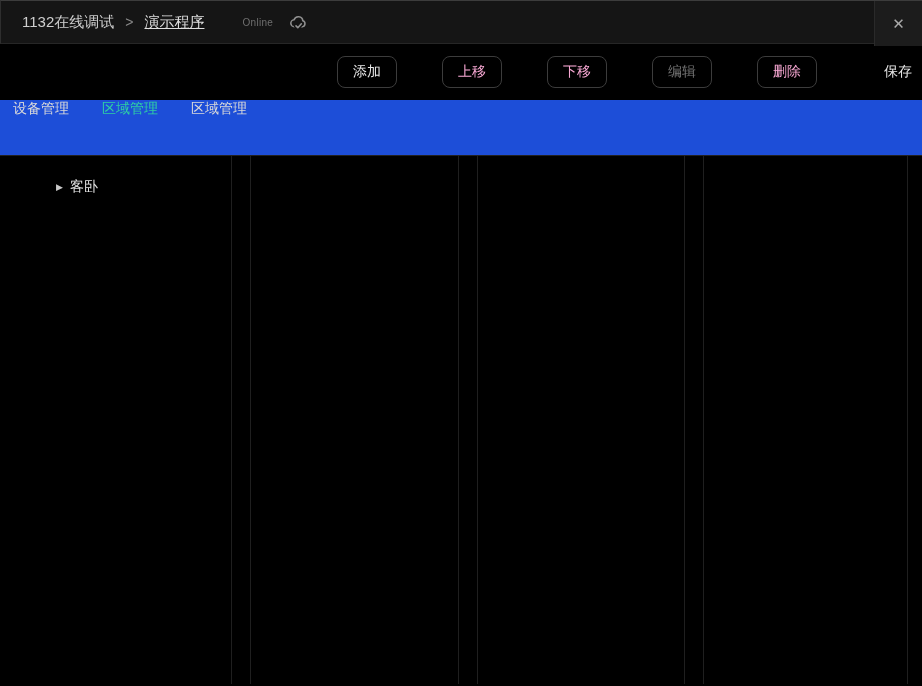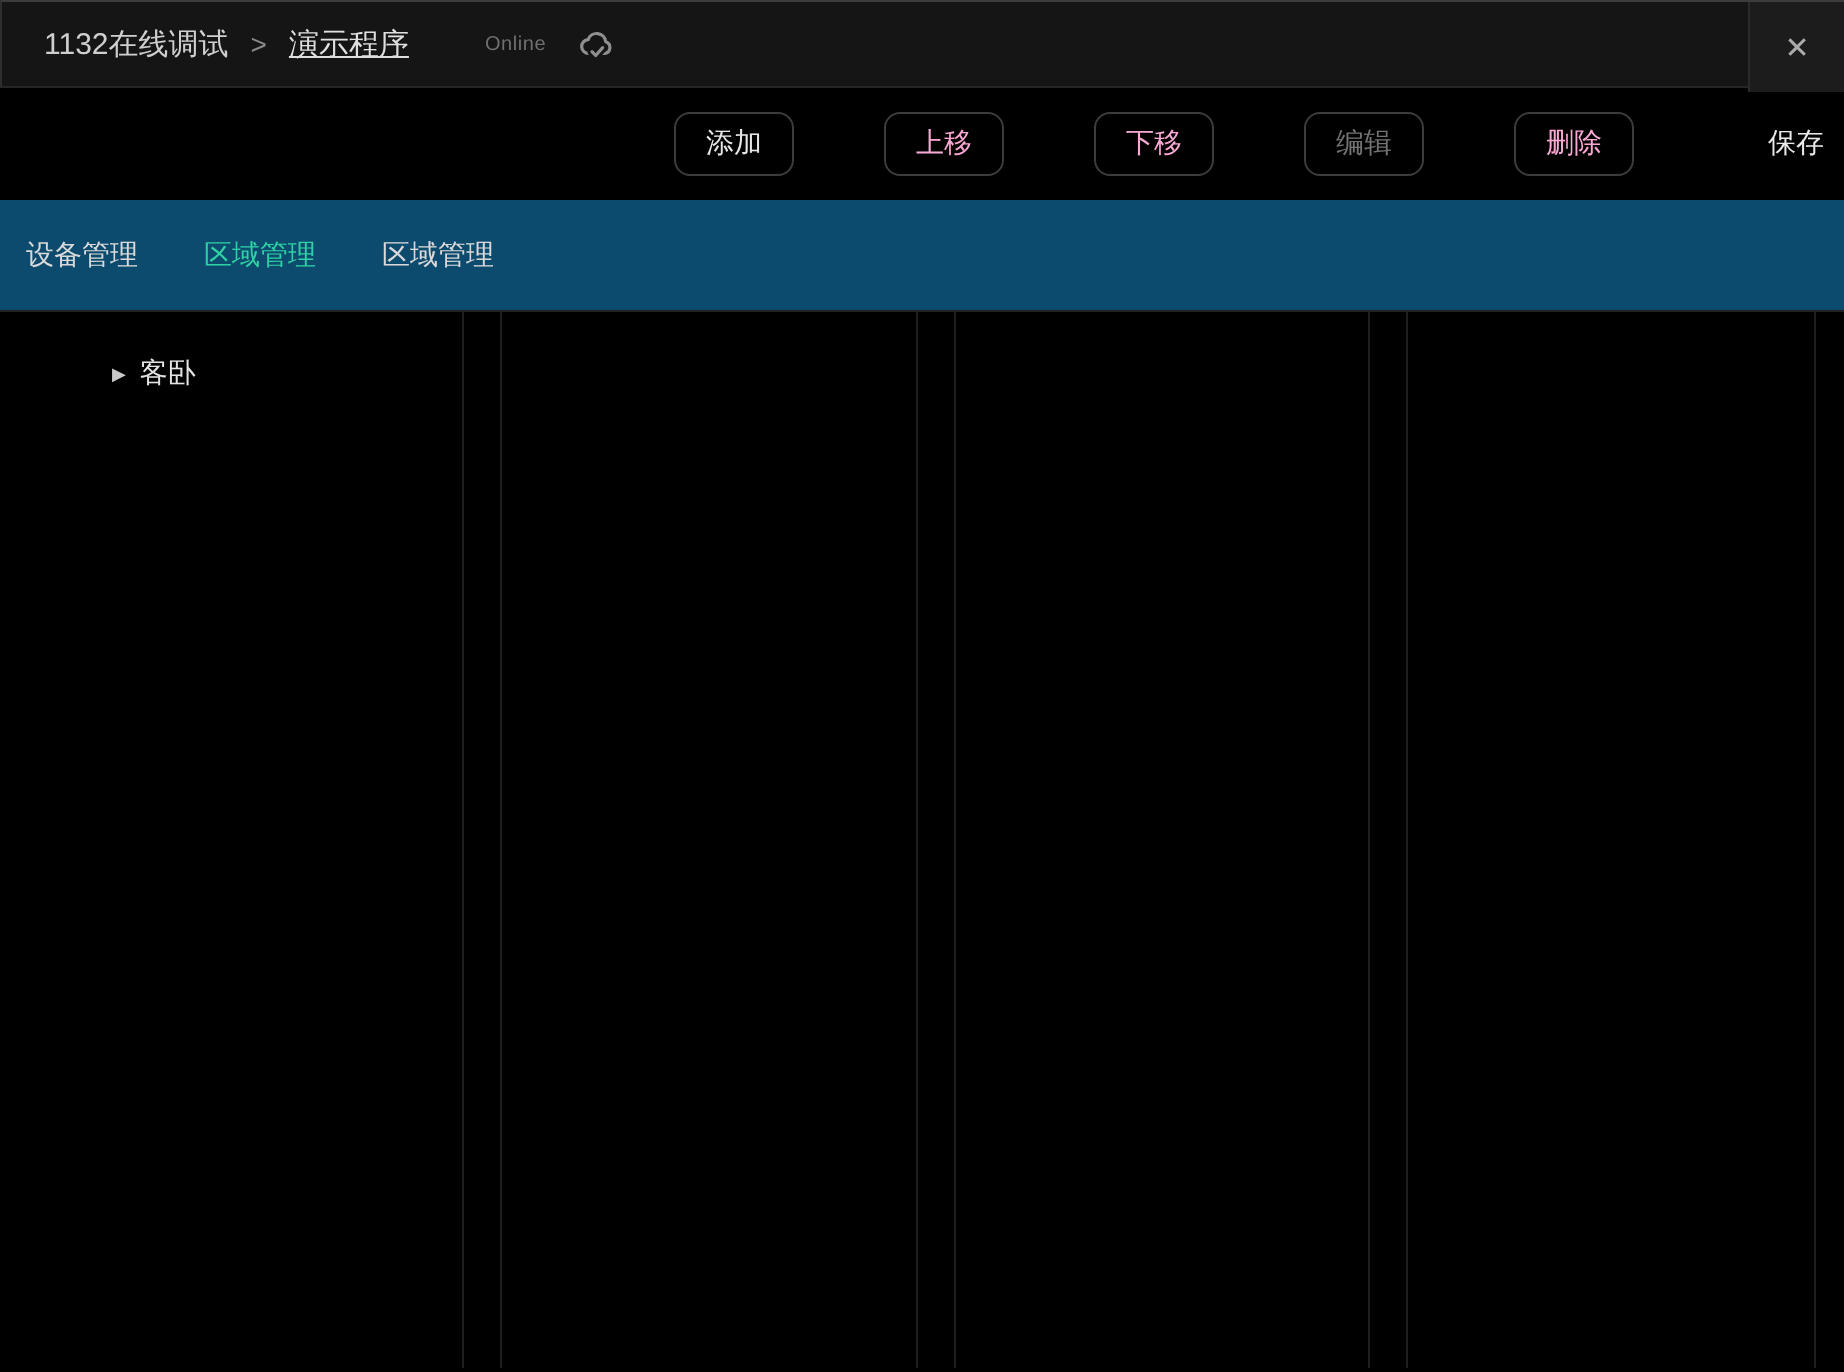--- a/index.html
+++ b/index.html
@@ -70,24 +70,24 @@
     color: #e9e9e9; font-size: 14px;
     margin-left: 35px;
     width: 32px;
     white-space: nowrap;
     cursor: pointer;
   }
 
   
   .tabbar {
     height: 56px;
-    background: #0c4a6e;
+    background: #1d4ed8;
     border-bottom: 1px solid #212121;
     display: flex;
-    align-items: center;
+    align-items: flex-start;
     padding-left: 13px;
   }
   .tab { font-size: 14px; color: #d9d9d9; margin-right: 33px; cursor: pointer; }
   .tab.active { color: #2fd0a3; }
 
   
   .main {
     height: 528px;
     background: #000;
     display: flex;

